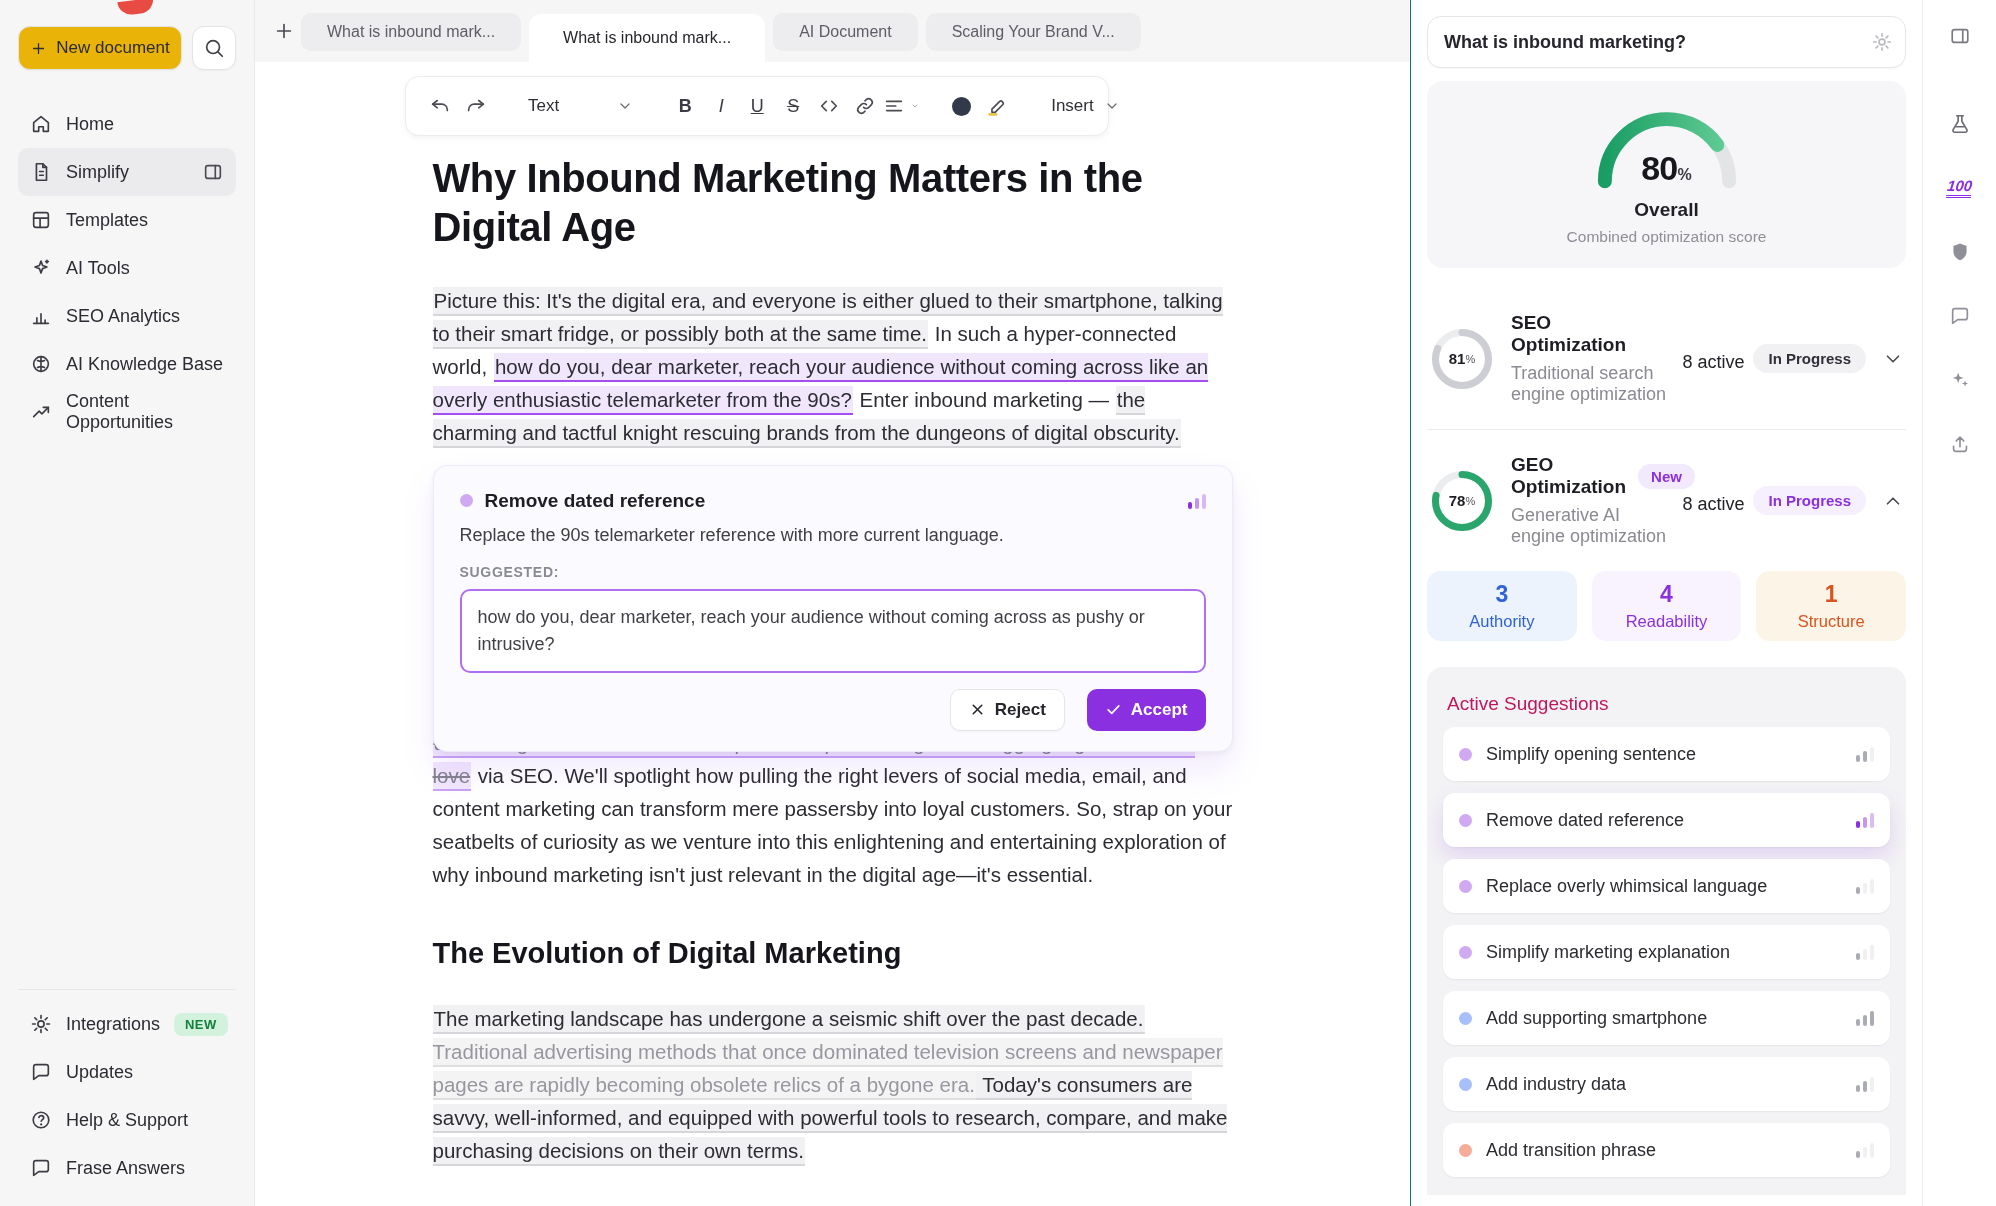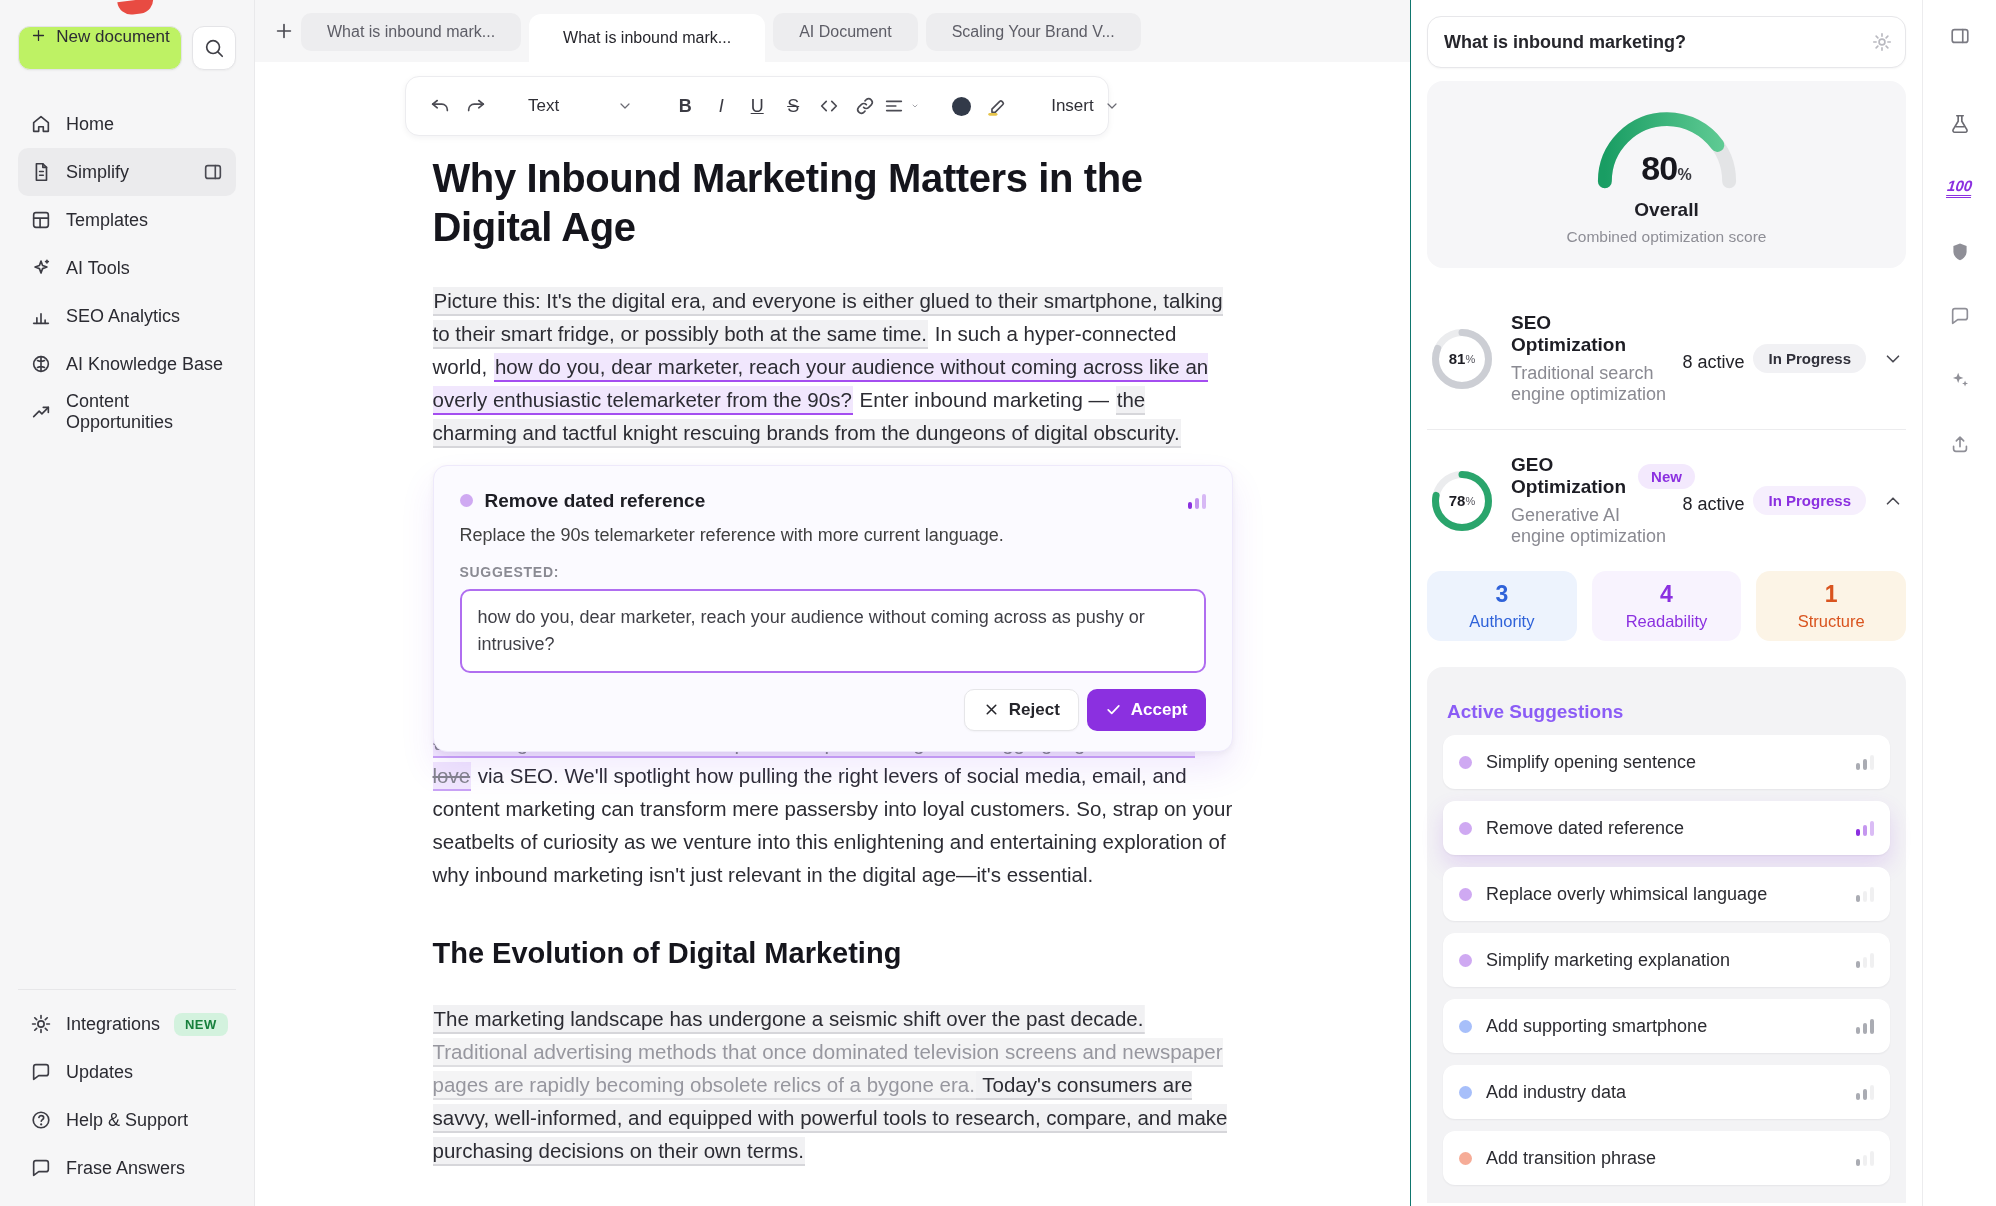--- a/index.html
+++ b/index.html
@@ -5,21 +5,21 @@
   *{margin:0;padding:0;box-sizing:border-box}
   html,body{width:1996px;height:1206px;overflow:hidden}
   body{font-family:"Liberation Sans",sans-serif;background:#f6f6f7;color:#1f1f26;display:flex}
   svg{display:block;fill:none;stroke:currentColor;stroke-width:1.8;stroke-linecap:round;stroke-linejoin:round}
   button{font-family:inherit;background:none;border:none;cursor:pointer;color:inherit}
 
   
   .sidebar{width:255px;height:100%;background:#f6f6f7;border-right:1px solid #e9e9eb;display:flex;flex-direction:column;padding:26px 18px 14px;position:relative}
   .logo-notch{position:absolute;top:0;left:118px;width:36px;height:14px;background:#e84b42;border-radius:0 0 20px 20px;transform:rotate(-7deg)}
   .side-actions{display:flex;gap:10px}
-  .new-doc{flex:1;height:44px;background:#bef264;border:1px solid #e4e4e7;border-radius:12px;display:flex;justify-content:center;gap:9px;font-size:17px;color:#2c2c33;box-shadow:0 1px 2px rgba(0,0,0,.04)}
+  .new-doc{flex:1;height:44px;background:#eab308;border:1px solid #e4e4e7;border-radius:12px;display:flex;align-items:center;justify-content:center;gap:9px;font-size:17px;color:#2c2c33;box-shadow:0 1px 2px rgba(0,0,0,.04)}
   .side-search{width:44px;height:44px;background:#fff;border:1px solid #e4e4e7;border-radius:12px;display:flex;align-items:center;justify-content:center;color:#3f3f46;box-shadow:0 1px 2px rgba(0,0,0,.04)}
   .side-nav{margin-top:30px;display:flex;flex-direction:column}
   .nav-item{height:48px;display:flex;align-items:center;gap:14px;padding:0 12px;border-radius:10px;font-size:18px;color:#2b2b32}
   .nav-item .i{color:#3c3c44}
   .nav-item.active{background:#ebebed}
   .nav-item .trail{margin-left:auto;color:#4a4a52}
   .side-footer{margin-top:auto;border-top:1px solid #e7e7e9;padding-top:10px;display:flex;flex-direction:column}
   .badge-new{margin-left:auto;background:#d3f2de;color:#17803d;font-size:13px;font-weight:bold;padding:4px 11px;border-radius:8px;letter-spacing:.03em}
   .i{width:22px;height:22px;flex:0 0 auto}
   .i16{width:17px;height:17px}
@@ -52,21 +52,21 @@
   .para .strike{background:#f1e7fd;border-bottom:2px solid #c9a3f5;color:#83838c;text-decoration:line-through}
   .p-after{margin-top:-26px;position:relative;z-index:1}
 
   
   .sg-card{position:relative;z-index:2;margin-top:16px;background:#fbfaff;border:1px solid #eee9fb;border-radius:14px;box-shadow:0 18px 34px rgba(124,58,237,.10),0 2px 6px rgba(0,0,0,.05);padding:24px 26px 20px}
   .sg-head{display:flex;align-items:center;gap:12px}
   .sg-head h3{font-size:19px;font-weight:bold;color:#1d1d24;flex:1}
   .sg-desc{font-size:18px;color:#404040;margin-top:13px}
   .sg-label{font-size:14px;color:#8a8a93;letter-spacing:.05em;margin-top:18px;font-weight:bold}
   .sg-box{margin-top:9px;background:#fff;border:2px solid #b06ef0;border-radius:10px;padding:13px 16px;font-size:18px;line-height:1.5;color:#3f3f46}
-  .sg-actions{display:flex;justify-content:flex-end;gap:8px;margin-top:16px}
+  .sg-actions{display:flex;justify-content:flex-end;gap:22px;margin-top:16px}
   .btn{display:flex;align-items:center;gap:9px;height:42px;padding:0 18px;border-radius:10px;font-size:17px;font-weight:bold}
   .btn-reject{background:#fff;border:1px solid #e6e6e9;color:#26262c;box-shadow:0 1px 2px rgba(0,0,0,.04)}
   .btn-accept{background:#8b30e0;color:#fff}
   .dot{width:13px;height:13px;border-radius:50%;flex:0 0 auto}
   .dot-purple{background:#cfa9f2}.dot-blue{background:#a7bffa}.dot-salmon{background:#f6ac97}
 
   
   .bars{display:flex;align-items:flex-end;gap:3px;height:16px;flex:0 0 auto}
   .bars i{width:4px;border-radius:2px;background:#aaacb3;display:block}
   .bars i:nth-child(1){height:7px}.bars i:nth-child(2){height:11px}.bars i:nth-child(3){height:15px}
@@ -117,21 +117,21 @@
 
   .stats{display:flex;gap:15px;margin-top:24px}
   .stat{flex:1;height:70px;border-radius:14px;display:flex;flex-direction:column;align-items:center;justify-content:center;gap:4px}
   .stat b{font-size:23px}
   .stat span{font-size:16.5px}
   .stat-blue{background:#edf3fd;color:#2f62d9}
   .stat-purple{background:#f8f3fe;color:#8b30e0}
   .stat-orange{background:#fcf4e6;color:#d9541f}
 
   .sug-panel{margin-top:26px;background:#f3f3f5;border-radius:16px 16px 0 0;padding:18px 16px;flex:1}
-  .sug-title{font-size:19px;font-weight:bold;color:#8b5cf6;margin:16px 4px 4px}
+  .sug-title{font-size:19px;font-weight:normal;color:#be185d;margin:8px 4px 4px}
   .sug{height:54px;margin-top:12px;background:#fff;border-radius:12px;display:flex;align-items:center;gap:14px;padding:0 16px;font-size:18px;color:#2b2b31;box-shadow:0 1px 2px rgba(17,17,26,.06)}
   .sug .lbl{flex:1;min-width:0;white-space:nowrap;overflow:hidden;text-overflow:ellipsis}
   .sug.sel{box-shadow:0 10px 22px rgba(139,48,224,.16),0 1px 2px rgba(0,0,0,.05)}
 
   
   .rail{width:74px;height:100%;background:#fff;border-left:1px solid #ececee;display:flex;flex-direction:column;align-items:center;padding-top:16px}
   .rail-btn{width:40px;height:40px;display:flex;align-items:center;justify-content:center;border-radius:10px;color:#8f8f97}
   .rail-btn.first{margin-bottom:24px;color:#7a7a82}
   .rail-btn + .rail-btn{margin-top:24px}
   .i-100{font-weight:bold;font-style:italic;color:#8b30e0;font-size:15px;line-height:1;border-bottom:3px double #8b30e0;padding-bottom:2px;transform:skewX(-6deg)}

